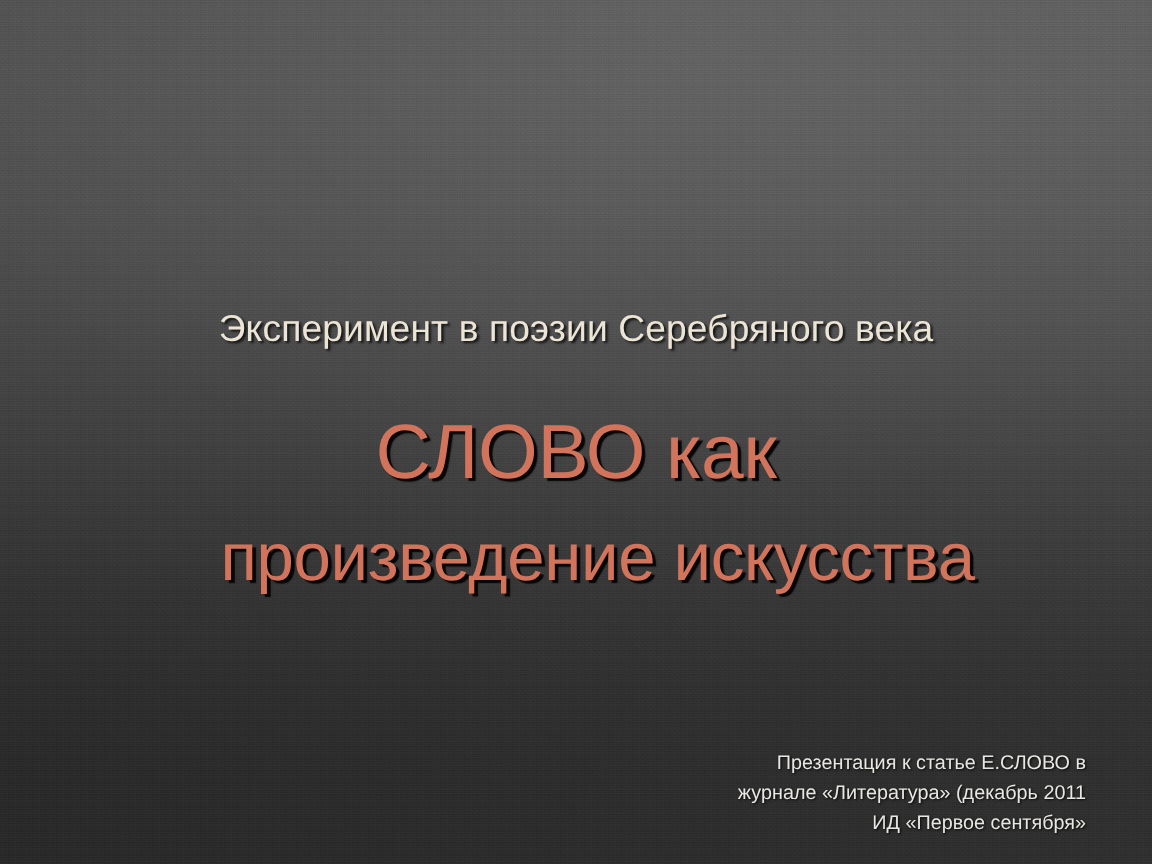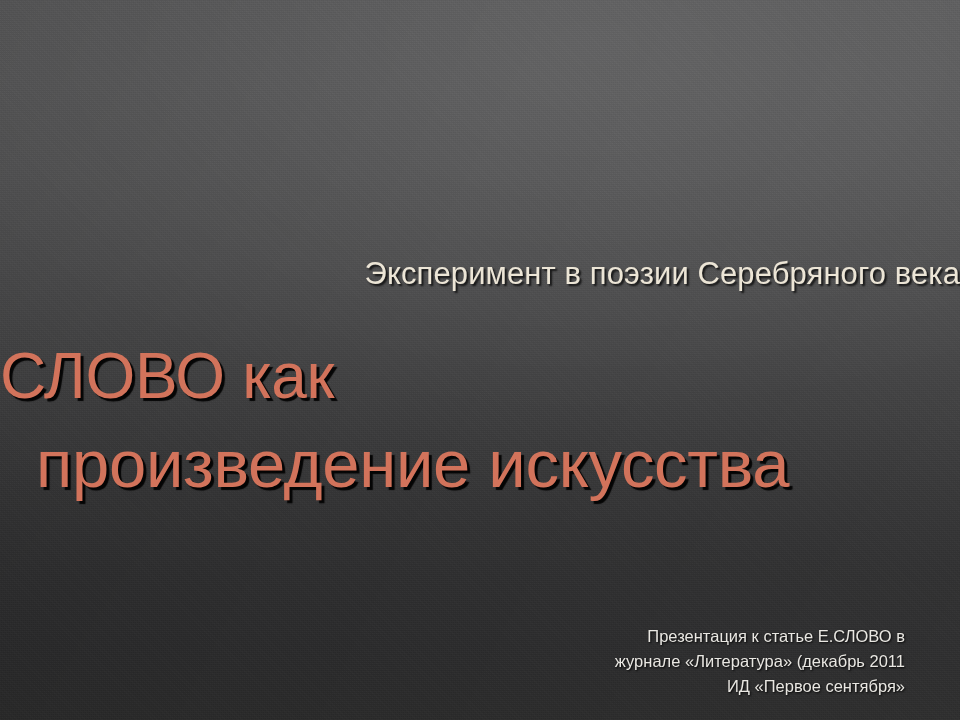--- a/index.html
+++ b/index.html
@@ -56,52 +56,52 @@
     position: absolute;
     inset: 0;
   }
 
   
   .subtitle {
     position: absolute;
     left: 0;
     right: 0;
     top: 255px;
-    text-align: right;
+    text-align: center;
     font-size: 31px;
     line-height: 38px;
     font-weight: 400;
     color: #ece5d6;
     letter-spacing: 0.1px;
     text-shadow: 2px 2px 2px rgba(0,0,0,0.75);
     white-space: nowrap;
   }
 
   
   .title-block {
     position: absolute;
     left: 0;
     right: 0;
     top: 332px;
-    text-align: left;
+    text-align: center;
   }
 
   .title-line {
     display: block;
     font-size: 64px;
     line-height: 88px;
     font-weight: 400;
     color: #d2735b;
     letter-spacing: -0.3px;
     text-shadow: 3px 3px 1px rgba(0,0,0,0.92);
     white-space: nowrap;
   }
 
   .title-line--two {
-    font-size: 67px;
+    font-size: 56px;
     margin-left: 36px;
   }
 
   
   .attribution {
     position: absolute;
     right: 55px;
     top: 624px;
     width: 360px;
     text-align: right;

